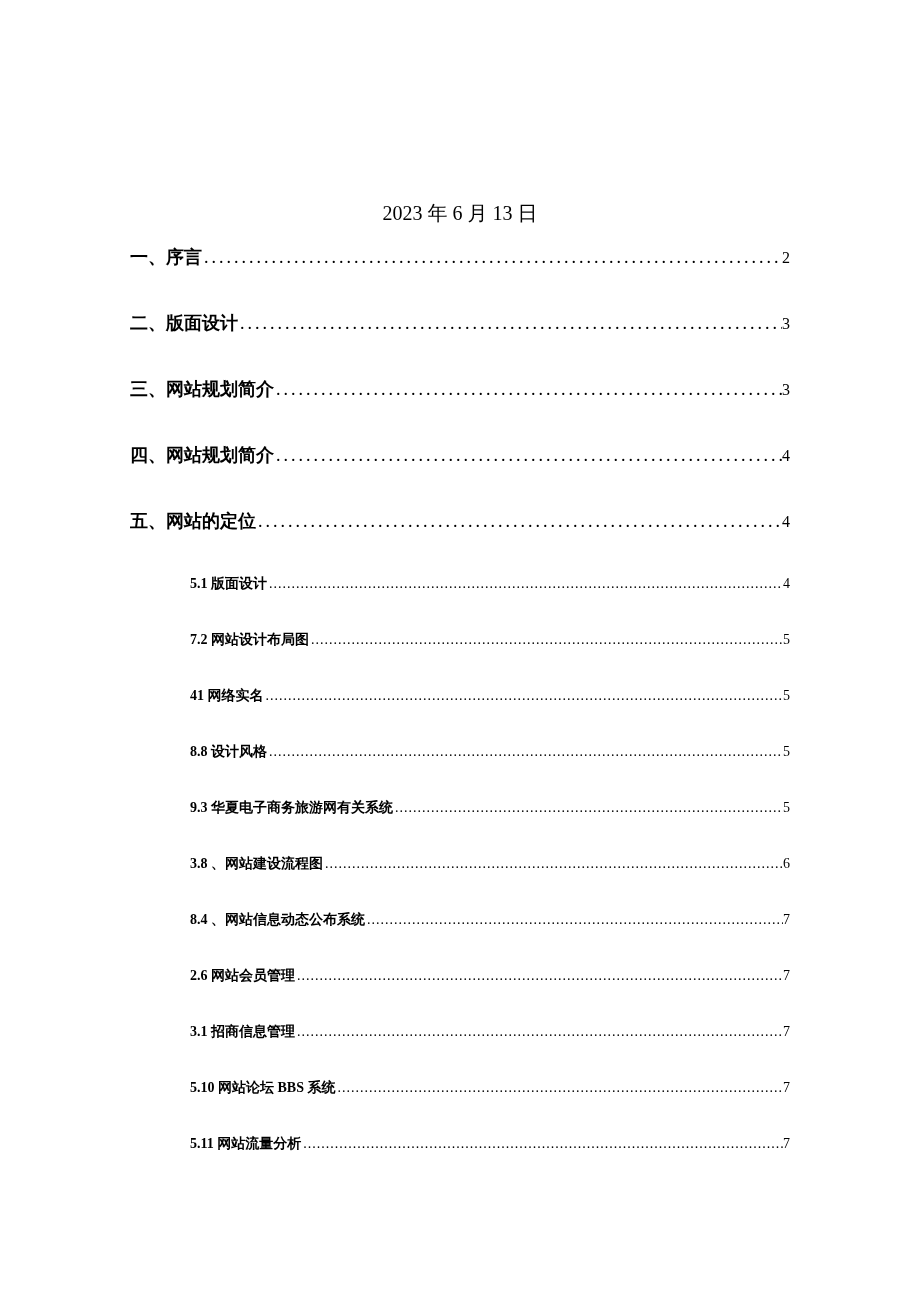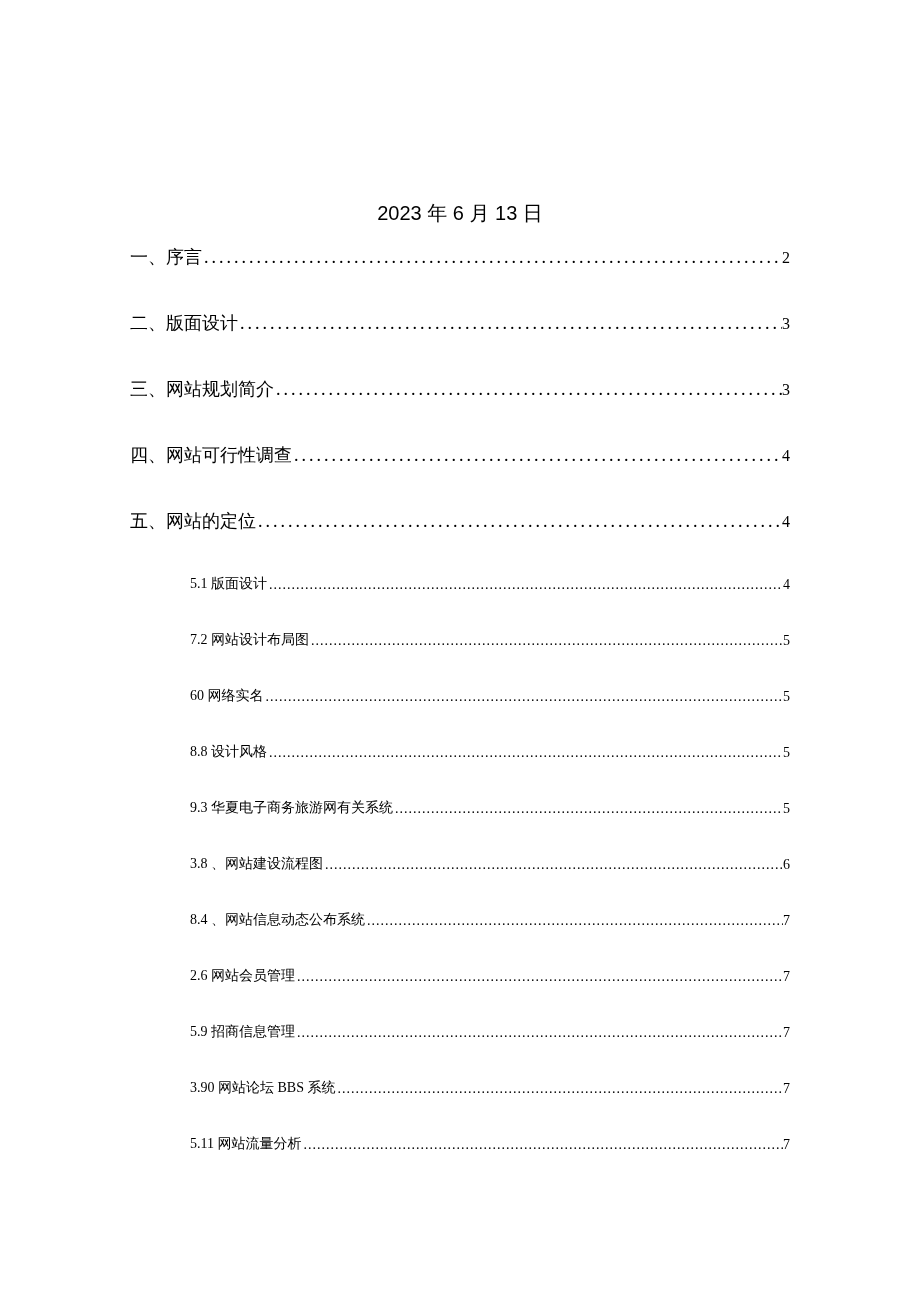--- a/index.html
+++ b/index.html
@@ -16,41 +16,42 @@
       padding: 0;
     }
     .page {
       width: 100%;
       padding: 200px 130px 0 130px;
     }
     .date-line {
       text-align: center;
       font-size: 20px;
       margin-bottom: 18px;
-      font-family: Liberation Sans, sans-serif;
+      font-family: Liberation Serif, serif;
     }
     .toc-entry-l1 {
       display: flex;
       align-items: baseline;
       font-size: 18px;
       margin-bottom: 42px;
       white-space: nowrap;
       overflow: hidden;
     }
     .toc-entry-l2 {
       display: flex;
-      align-items: flex-end;
+      align-items: center;
       font-size: 14px;
       margin-bottom: 38px;
       margin-left: 60px;
       white-space: nowrap;
       overflow: hidden;
     }
     .toc-label {
       flex: 0 0 auto;
+      font-weight: bold;
     }
     .toc-dots {
       flex: 1 1 auto;
       overflow: hidden;
       letter-spacing: 1px;
       padding: 0 2px;
     }
     .toc-entry-l1 .toc-dots {
       letter-spacing: 3px;
       font-size: 18px;
@@ -84,41 +85,41 @@
         <span class="toc-label">二、版面设计</span>
         <span class="toc-dots">........................................................................................................................</span>
         <span class="toc-page">3</span>
       </div>
       <div class="toc-entry-l1">
         <span class="toc-label">三、网站规划简介</span>
         <span class="toc-dots">........................................................................................................................</span>
         <span class="toc-page">3</span>
       </div>
       <div class="toc-entry-l1">
-        <span class="toc-label">四、网站可行性调查</span>
+        <span class="toc-label">四、网站规划简介</span>
         <span class="toc-dots">........................................................................................................................</span>
         <span class="toc-page">4</span>
       </div>
       <div class="toc-entry-l1">
         <span class="toc-label">五、网站的定位</span>
         <span class="toc-dots">........................................................................................................................</span>
         <span class="toc-page">4</span>
       </div>
       <div class="toc-entry-l2">
         <span class="toc-label">5.1 版面设计</span>
         <span class="toc-dots">........................................................................................................................</span>
         <span class="toc-page">4</span>
       </div>
       <div class="toc-entry-l2">
         <span class="toc-label">7.2 网站设计布局图</span>
         <span class="toc-dots">........................................................................................................................</span>
         <span class="toc-page">5</span>
       </div>
       <div class="toc-entry-l2">
-        <span class="toc-label">60 网络实名</span>
+        <span class="toc-label">41 网络实名</span>
         <span class="toc-dots">........................................................................................................................</span>
         <span class="toc-page">5</span>
       </div>
       <div class="toc-entry-l2">
         <span class="toc-label">8.8 设计风格</span>
         <span class="toc-dots">........................................................................................................................</span>
         <span class="toc-page">5</span>
       </div>
       <div class="toc-entry-l2">
         <span class="toc-label">9.3 华夏电子商务旅游网有关系统</span>
@@ -134,26 +135,26 @@
         <span class="toc-label">8.4 、网站信息动态公布系统</span>
         <span class="toc-dots">........................................................................................................................</span>
         <span class="toc-page">7</span>
       </div>
       <div class="toc-entry-l2">
         <span class="toc-label">2.6 网站会员管理</span>
         <span class="toc-dots">........................................................................................................................</span>
         <span class="toc-page">7</span>
       </div>
       <div class="toc-entry-l2">
-        <span class="toc-label">5.9 招商信息管理</span>
+        <span class="toc-label">3.1 招商信息管理</span>
         <span class="toc-dots">........................................................................................................................</span>
         <span class="toc-page">7</span>
       </div>
       <div class="toc-entry-l2">
-        <span class="toc-label">3.90 网站论坛 BBS 系统</span>
+        <span class="toc-label">5.10 网站论坛 BBS 系统</span>
         <span class="toc-dots">........................................................................................................................</span>
         <span class="toc-page">7</span>
       </div>
       <div class="toc-entry-l2">
         <span class="toc-label">5.11 网站流量分析</span>
         <span class="toc-dots">........................................................................................................................</span>
         <span class="toc-page">7</span>
       </div>
     </div>
 

